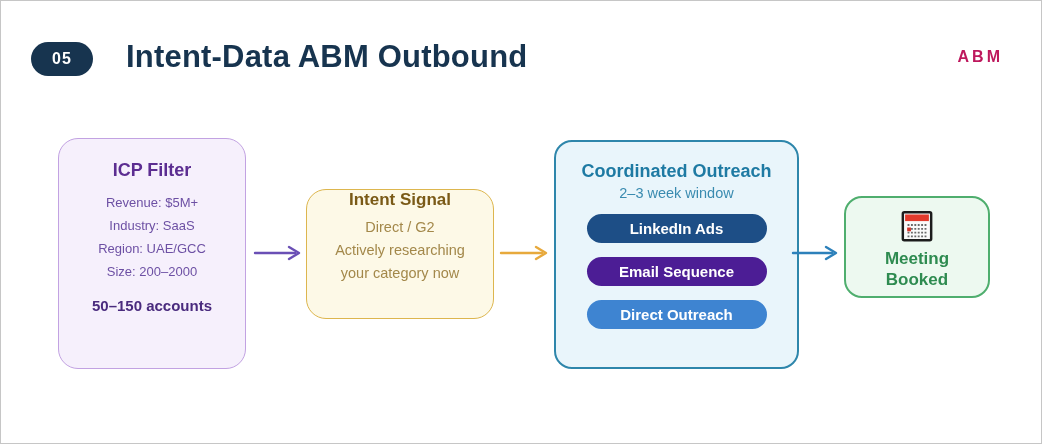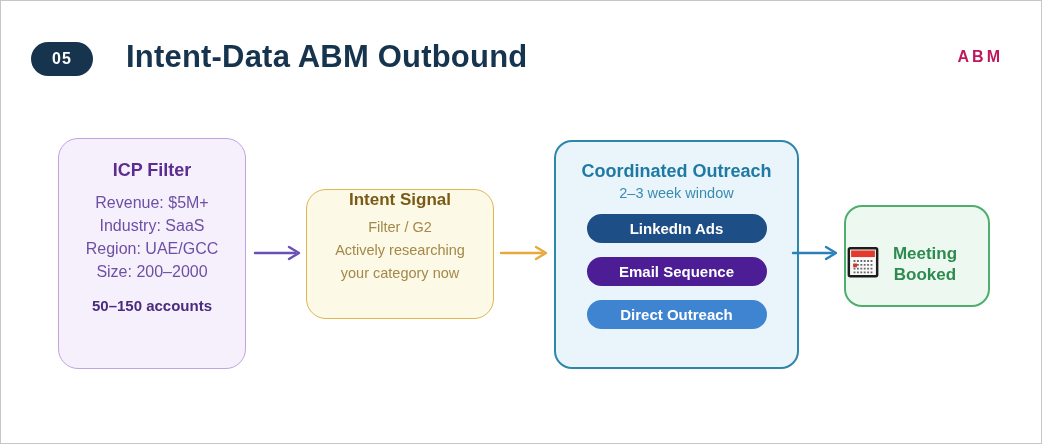--- a/index.html
+++ b/index.html
@@ -27,21 +27,21 @@
 
   
   .node { position:absolute; box-sizing:border-box; text-align:center; }
 
   .icp {
     left:57px; top:137px; width:188px; height:231px;
     background:#f6f0fc; border:1.5px solid #c2a2e2; border-radius:20px;
     padding-top:21px;
   }
   .icp-title { font-size:18px; font-weight:bold; color:#5c2d91; margin-bottom:10px; }
-  .icp-line  { font-size:16px; color:#6d50a4; line-height:23px; }
+  .icp-line  { font-size:13px; color:#6d50a4; line-height:23px; }
   .icp-highlight { margin-top:14px; font-size:15px; font-weight:bold; color:#4a2b7e; }
 
   .intent {
     left:305px; top:188px; width:188px; height:130px;
     background:#fdf9e7; border:1.5px solid #ddb64e; border-radius:20px;
   }
   .intent-title { font-size:17px; font-weight:bold; color:#7a5a17; margin-bottom:6px; }
   .intent-line  { font-size:14.5px; color:#a3884a; line-height:23px; }
 
   .outreach {
@@ -54,23 +54,23 @@
   .channel {
     width:180px; height:29px; margin:0 auto 14px auto; border-radius:15px;
     color:#ffffff; font-size:15px; font-weight:bold;
     display:flex; align-items:center; justify-content:center;
   }
   .c1 { background:#1d4e86; }
   .c2 { background:#4c1d95; }
   .c3 { background:#3e84d1; }
 
   .meeting {
-    left:843px; top:204px; width:146px; height:102px;
+    left:843px; top:195px; width:146px; height:102px;
     background:#edf9f0; border:2px solid #4fae6e; border-radius:18px;
-    display:flex; align-items:center; padding-top:11px;
+    display:flex; flex-direction:column; align-items:center; padding-top:11px;
   }
   .meeting-label {
     margin-top:5px; font-size:17px; font-weight:bold; color:#2e8b50;
     line-height:21px; width:90px; text-align:center;
   }
 
   
   .arrow { position:absolute; top:242px; }
   .a1 { left:250px; }
   .a2 { left:495px; }
@@ -94,21 +94,21 @@
     <div class="icp-highlight">50–150 accounts</div>
   </div>
 
   <svg class="arrow a1" width="56" height="20" viewBox="0 0 56 20">
     <line x1="4" y1="10" x2="44" y2="10" stroke="#6a4fb5" stroke-width="2.4" stroke-linecap="round"></line>
     <path d="M38,4 L48,10 L38,16" fill="none" stroke="#6a4fb5" stroke-width="2.4" stroke-linecap="round" stroke-linejoin="round"></path>
   </svg>
 
   <div class="node intent">
     <div class="intent-title">Intent Signal</div>
-    <div class="intent-line">Filter / G2</div>
+    <div class="intent-line">Direct / G2</div>
     <div class="intent-line">Actively researching</div>
     <div class="intent-line">your category now</div>
   </div>
 
   <svg class="arrow a2" width="56" height="20" viewBox="0 0 56 20">
     <line x1="5" y1="10" x2="46" y2="10" stroke="#e7a93c" stroke-width="2.4" stroke-linecap="round"></line>
     <path d="M40,4 L50,10 L40,16" fill="none" stroke="#e7a93c" stroke-width="2.4" stroke-linecap="round" stroke-linejoin="round"></path>
   </svg>
 
   <div class="node outreach">

